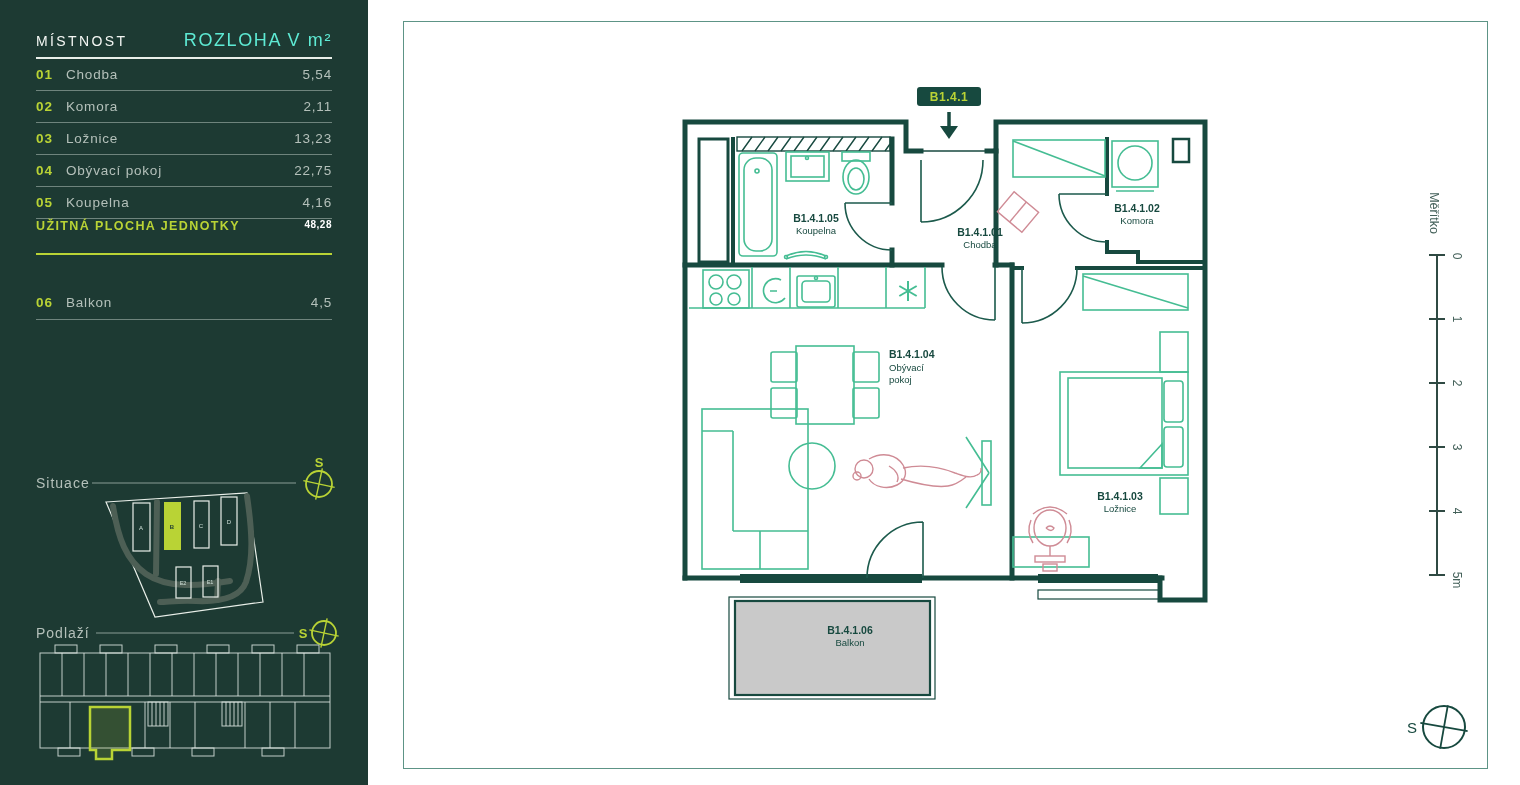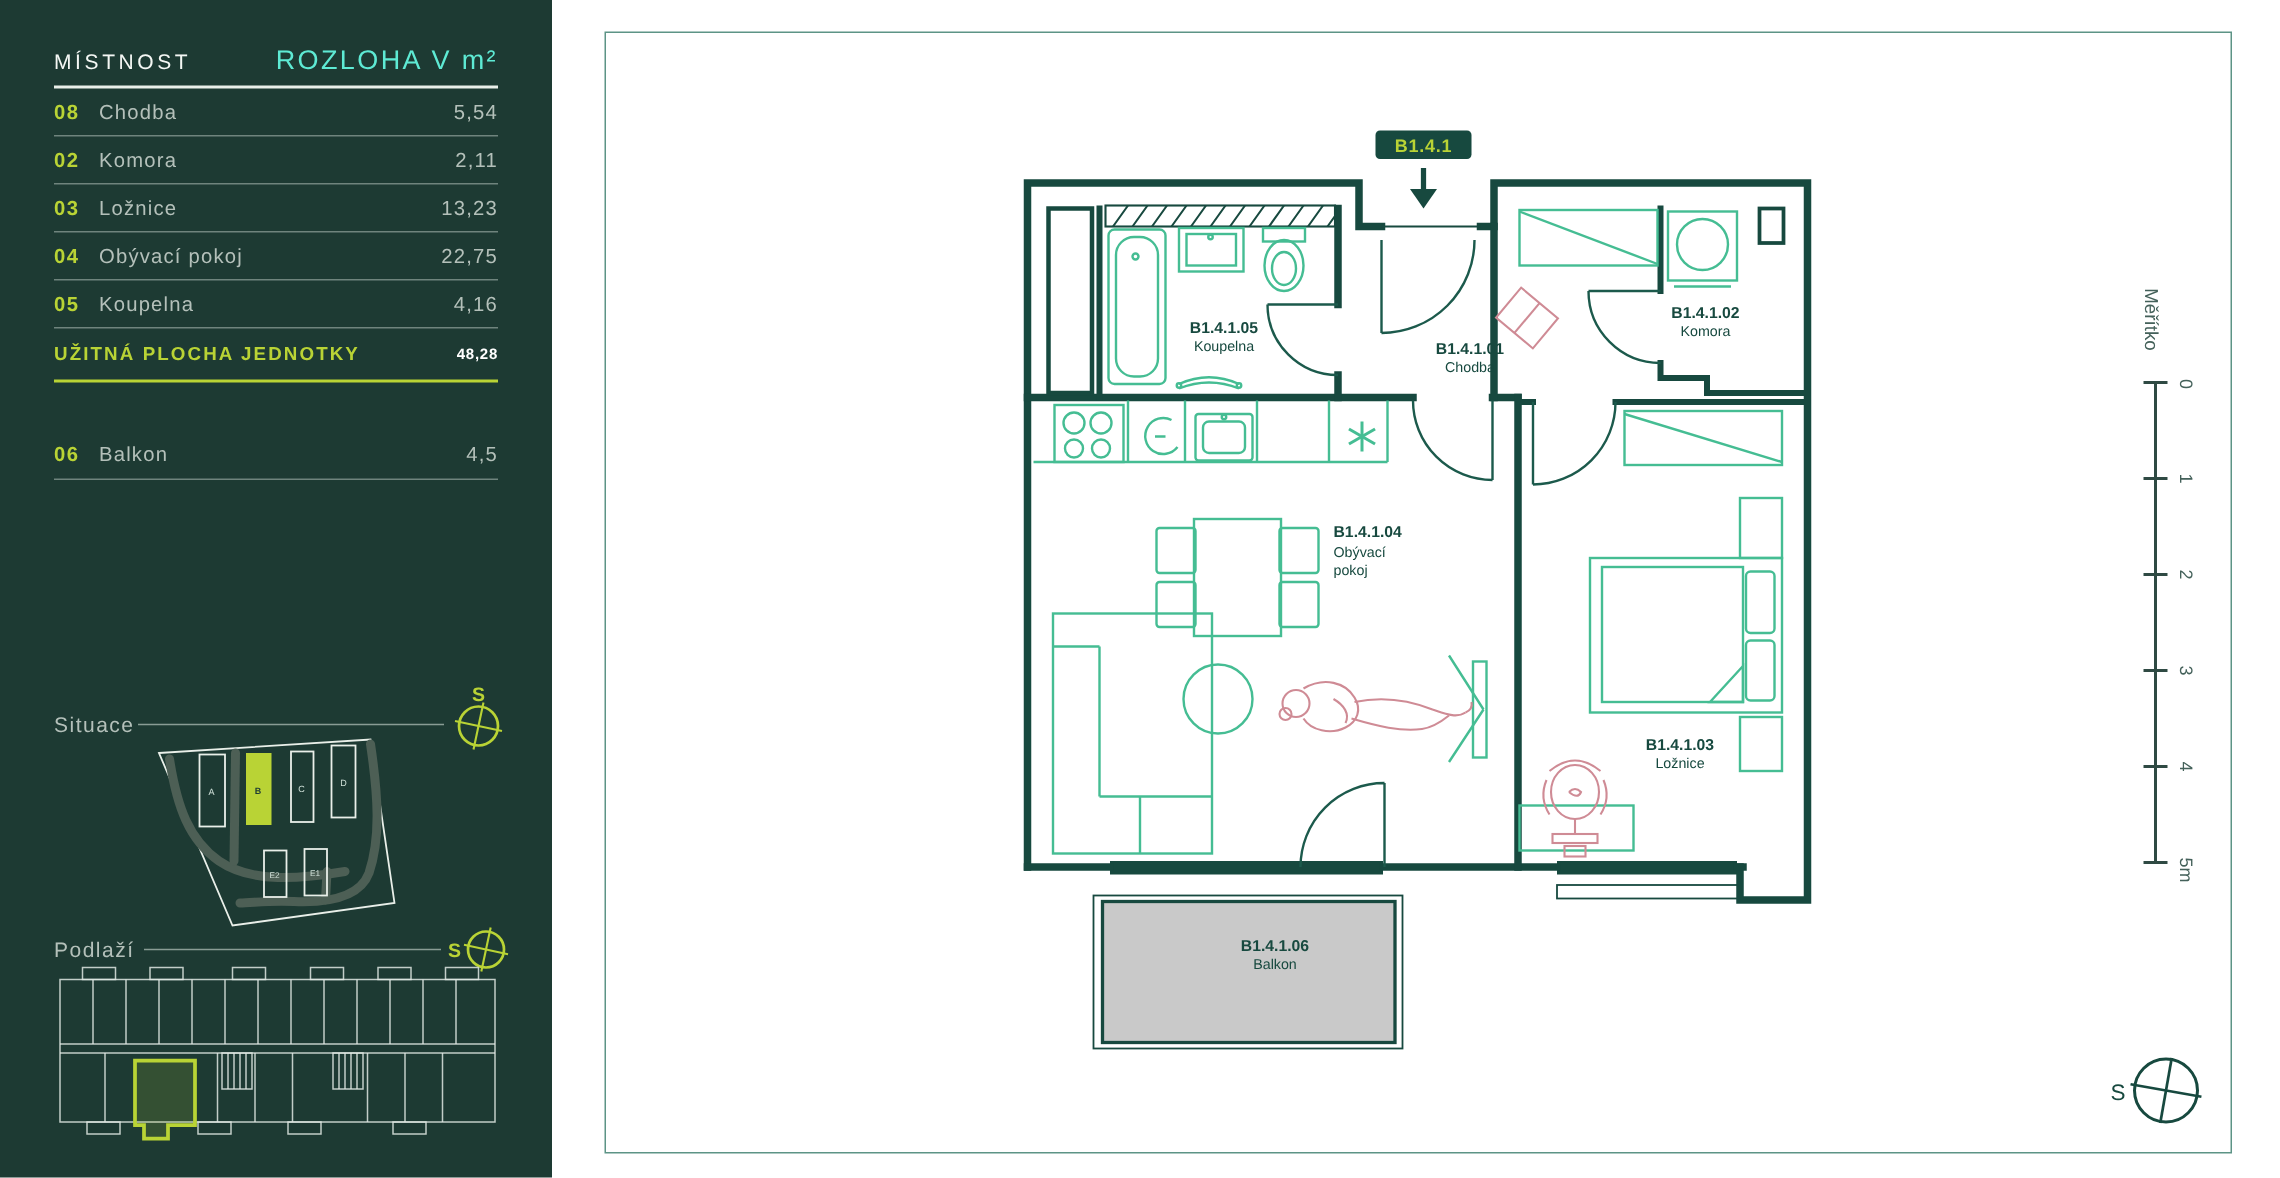--- a/index.html
+++ b/index.html
@@ -8,21 +8,21 @@
   .app{position:relative;width:1520px;height:785px;background:#fff;}
   .sidebar{position:absolute;left:0;top:0;width:368px;height:785px;background:#1d3a33;}
   .tbl{position:absolute;left:36px;top:24px;width:296px;}
   .hrow{display:flex;align-items:center;height:33px;border-bottom:2px solid #e9efe9;}
   .hrow .c1{color:#f4f7f4;font-size:14px;font-weight:normal;letter-spacing:2.4px;}
   .hrow .c2{margin-left:auto;color:#5eead4;font-size:18px;letter-spacing:1.6px;}
   .row{display:flex;align-items:center;height:31px;border-bottom:1px solid rgba(226,236,229,.42);
        font-size:13.5px;color:#b4c0ba;letter-spacing:.8px;}
   .row .num{color:#b9d335;font-weight:bold;width:30px;letter-spacing:1px;}
   .row .val{margin-left:auto;}
-  .trow{display:flex;align-items:center;height:34px;}
+  .trow{display:flex;align-items:flex-start;height:34px;}
   .trow.lime2{border-bottom:2px solid #b9d335;}
   .trow.lime3{border-bottom:3px solid #b9d335;}
   .trow .tl{color:#b9d335;font-size:12.5px;font-weight:bold;letter-spacing:1.4px;}
   .trow .tv{margin-left:auto;color:#fff;font-size:10px;font-weight:bold;letter-spacing:.5px;}
   .spacer{height:30px;}
   .brow{height:34px;}
   svg text{font-family:"Liberation Sans","DejaVu Sans",sans-serif;}
   .planlabel-id{font-size:10.5px;font-weight:bold;fill:#17493f;}
   .planlabel-nm{font-size:9.5px;fill:#17493f;}
   .side-svg{position:absolute;left:0;}
@@ -34,21 +34,21 @@
 <div class="app">
 
   <aside class="sidebar">
     <div class="tbl">
       <div class="hrow">
         <span class="c1">MÍSTNOST</span>
         <span class="c2">ROZLOHA V m²</span>
       </div>
 
       <div class="row">
-        <span class="num">08</span>
+        <span class="num">01</span>
         <span class="lbl">Chodba</span>
         <span class="val">5,54</span>
       </div>
       <div class="row">
         <span class="num">02</span>
         <span class="lbl">Komora</span>
         <span class="val">2,11</span>
       </div>
       <div class="row">
         <span class="num">03</span>

